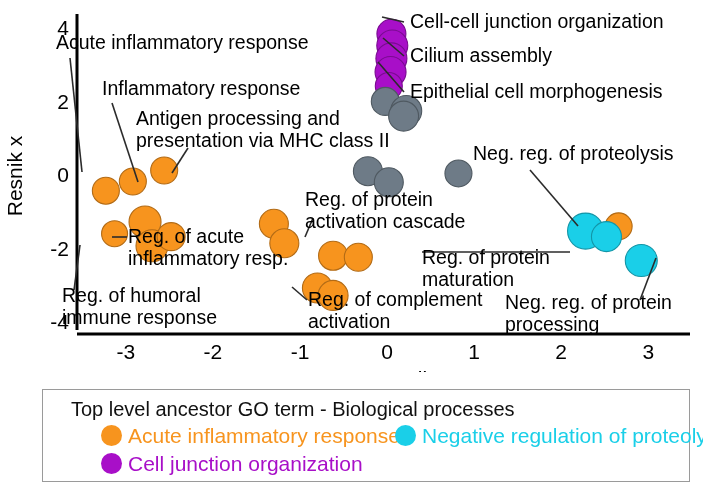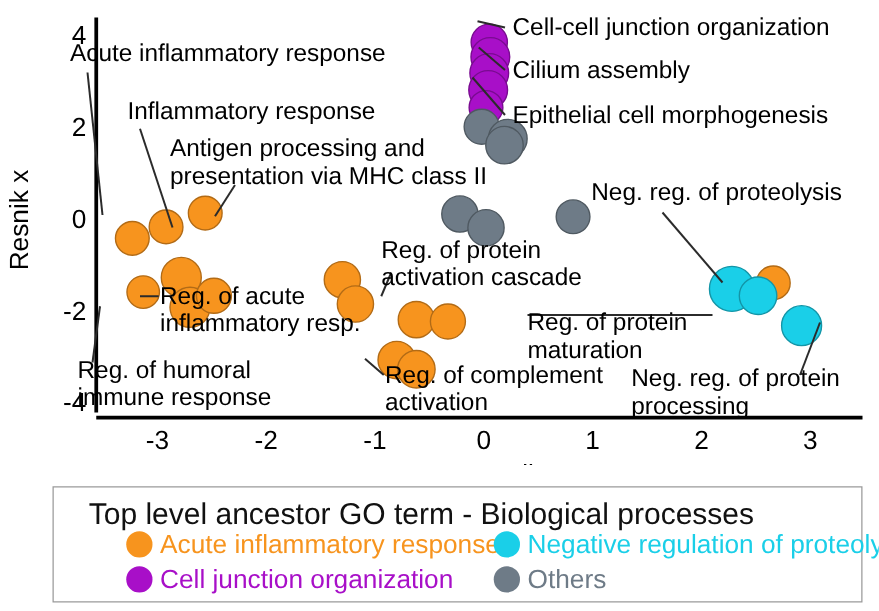--- a/index.html
+++ b/index.html
@@ -17,21 +17,21 @@
   .axis-title{font-family:"Liberation Sans","DejaVu Sans",sans-serif;
               font-size:21px;fill:#000;}
   .leader{stroke:#2b2b2b;stroke-width:1.6;fill:none;}
   .pt{stroke-width:1.1;}
   .ann{font-family:"Liberation Sans","DejaVu Sans",sans-serif;
        font-size:19.5px;fill:#000;}
 
   
   #legend{position:absolute;left:42px;top:389px;width:648px;height:93px;
           box-sizing:border-box;border:1.5px solid #9a9a9a;background:#fff;}
-  #legend-title{position:absolute;left:28px;top:8px;font-size:24px;color:#111;
+  #legend-title{position:absolute;left:28px;top:8px;font-size:20px;color:#111;
                 white-space:nowrap;}
   .lg-row{position:absolute;display:flex;align-items:center;white-space:nowrap;}
   .lg-sw{width:21px;height:21px;border-radius:50%;flex:0 0 auto;margin-right:6px;}
   .lg-txt{font-size:21px;line-height:21px;}
   #lg-0{left:58px;top:35px;}
   #lg-1{left:58px;top:63px;align-items:center;}
   #lg-2{left:352px;top:35px;}
   #lg-3{left:352px;top:63px;}
 </style>
 </head>
@@ -125,19 +125,15 @@
     <div class="lg-row" id="lg-1">
       <span class="lg-sw" style="background: rgb(168, 15, 200);"></span>
       <span class="lg-txt" style="color: rgb(168, 15, 200);">Cell junction organization</span>
     </div>
 
     <div class="lg-row" id="lg-2">
       <span class="lg-sw" style="background: rgb(26, 207, 232);"></span>
       <span class="lg-txt" style="color: rgb(26, 207, 232);">Negative regulation of proteolysis</span>
     </div>
 
-    <div class="lg-row" id="lg-3">
-      <span class="lg-sw" style="background: rgb(110, 123, 135);"></span>
-      <span class="lg-txt" style="color: rgb(110, 123, 135);">Others</span>
-    </div>
   </div>
 
 </div>
 
 </body></html>

